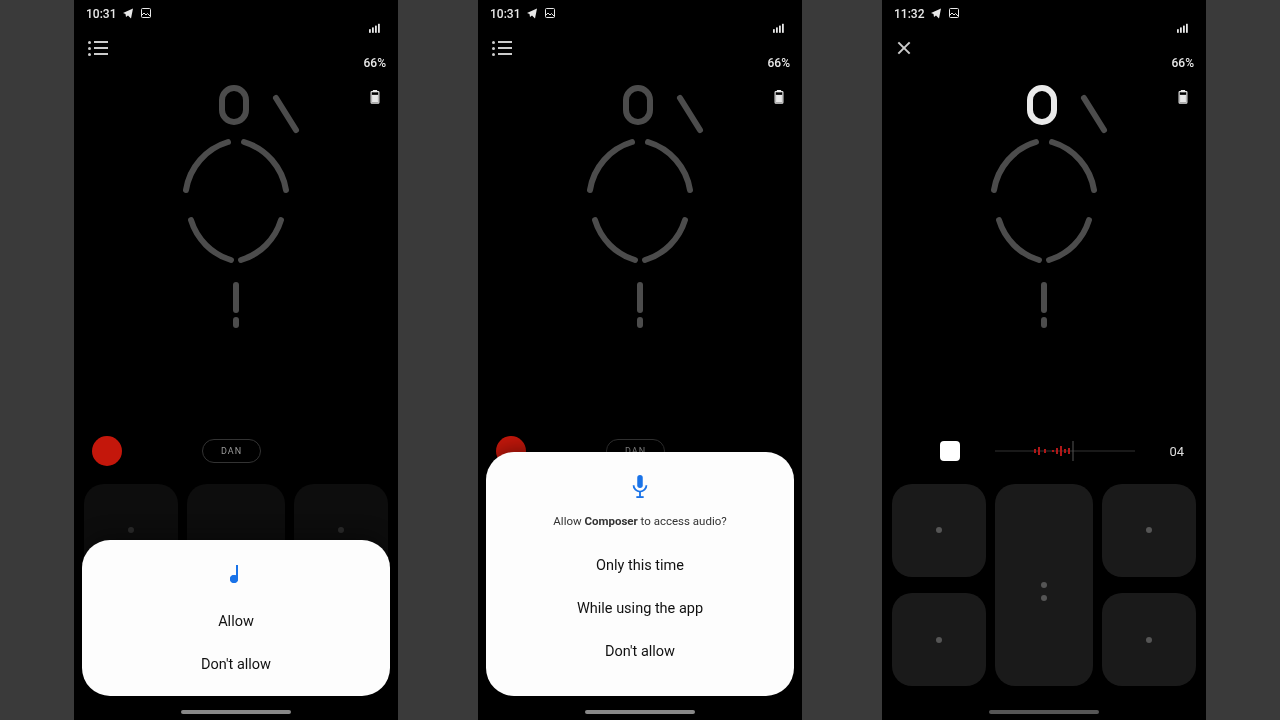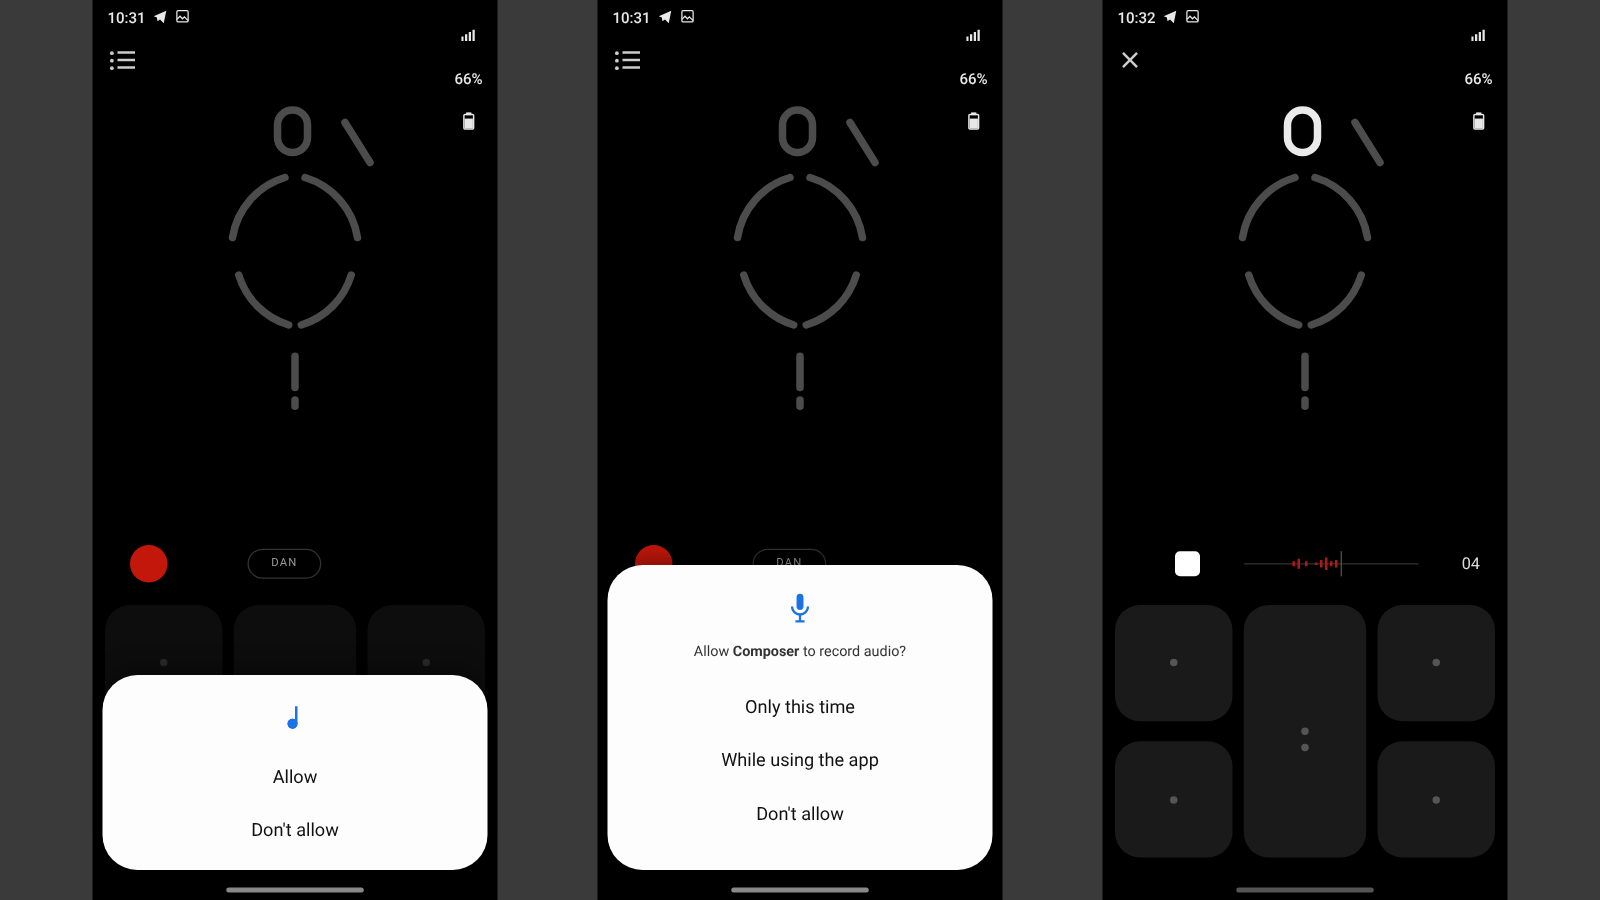--- a/index.html
+++ b/index.html
@@ -27,21 +27,21 @@
   .close-icon { width: 16px; height: 16px; position: relative; }
   .close-icon::before, .close-icon::after { content: ""; position: absolute; left: 50%; top: 50%; width: 16px; height: 2px; background: #ccc; transform-origin: center; }
   .close-icon::before { transform: translate(-50%,-50%) rotate(45deg); }
   .close-icon::after  { transform: translate(-50%,-50%) rotate(-45deg); }
 
   
   .glyph-zone { position: absolute; top: 70px; left: 0; right: 0; height: 280px; display: flex; align-items: center; justify-content: center; }
   .glyph-zone svg { width: 200px; height: 260px; }
 
   
-  .controls { position: absolute; top: 428px; left: 0; right: 0; height: 46px; display: flex; align-items: center; padding: 0 18px; margin-left: 12px; }
+  .controls { position: absolute; top: 428px; left: 0; right: 0; height: 46px; display: flex; align-items: center; gap: 16px; padding: 0 18px; }
   .rec-btn { width: 30px; height: 30px; border-radius: 50%; background: #c4170b; }
   .pill { border: 1px solid #333; border-radius: 20px; padding: 6px 18px; font-size: 9px; letter-spacing: 1px; color: #999; margin-left: 64px; }
   .controls3 { position: absolute; top: 428px; left: 0; right: 0; height: 46px; display: flex; align-items: center; justify-content: space-between; padding: 0 22px; margin-left: 36px; }
   .stop-btn { width: 20px; height: 20px; border-radius: 4px; background: #fff; }
   .wave { flex: 1; height: 30px; margin: 0 22px; display:flex; align-items:center; justify-content:center; }
   .counter { font-size: 13px; color: #ddd; }
 
   
   .tiles { position: absolute; top: 478px; left: 0; right: 0; bottom: 0; padding: 6px 10px 34px 10px; }
   .tiles-inner { position: relative; width: 100%; height: 100%; }
@@ -275,38 +275,38 @@
         <span class="mic-icon">
           <svg width="22" height="26" viewBox="0 0 24 28" fill="#1a73e8">
               <rect x="9" y="1" width="6" height="14" rx="3"></rect>
               <path d="M5 12a7 7 0 0 0 14 0" stroke="#1a73e8" stroke-width="2" fill="none"></path>
               <line x1="12" y1="19" x2="12" y2="25" stroke="#1a73e8" stroke-width="2"></line>
               <line x1="8" y1="25" x2="16" y2="25" stroke="#1a73e8" stroke-width="2"></line>
             </svg>
         </span>
       </div>
       <div class="perm-text">
-        <span>Allow </span><b>Composer</b><span> to record audio?</span>
+        <span>Allow </span><b>Composer</b><span> to access audio?</span>
       </div>
       <div class="perm-options">
         <div class="perm-opt">Only this time</div>
         <div class="perm-opt">While using the app</div>
         <div class="perm-opt">Don't allow</div>
       </div>
     </div>
 
     <div class="navline light"></div>
   </div>
 
   <div class="gutter"></div>
 
   <div class="phone">
     <div class="statusbar">
       <div class="status-left">
-        <span>10:32</span>
+        <span>11:32</span>
         <span class="status-icon">
           <svg width="12" height="12" viewBox="0 0 24 24" fill="#e8e8e8">
               <path d="M2 12l20-9-4 20-6-6-4 3-1-6z"></path>
             </svg>
         </span>
         <span class="status-icon">
           <svg width="12" height="12" viewBox="0 0 24 24" fill="none" stroke="#e8e8e8" stroke-width="2">
               <rect x="3" y="3" width="18" height="18" rx="2"></rect>
               <path d="M3 17l5-5 4 4 3-3 6 6"></path>
             </svg>

